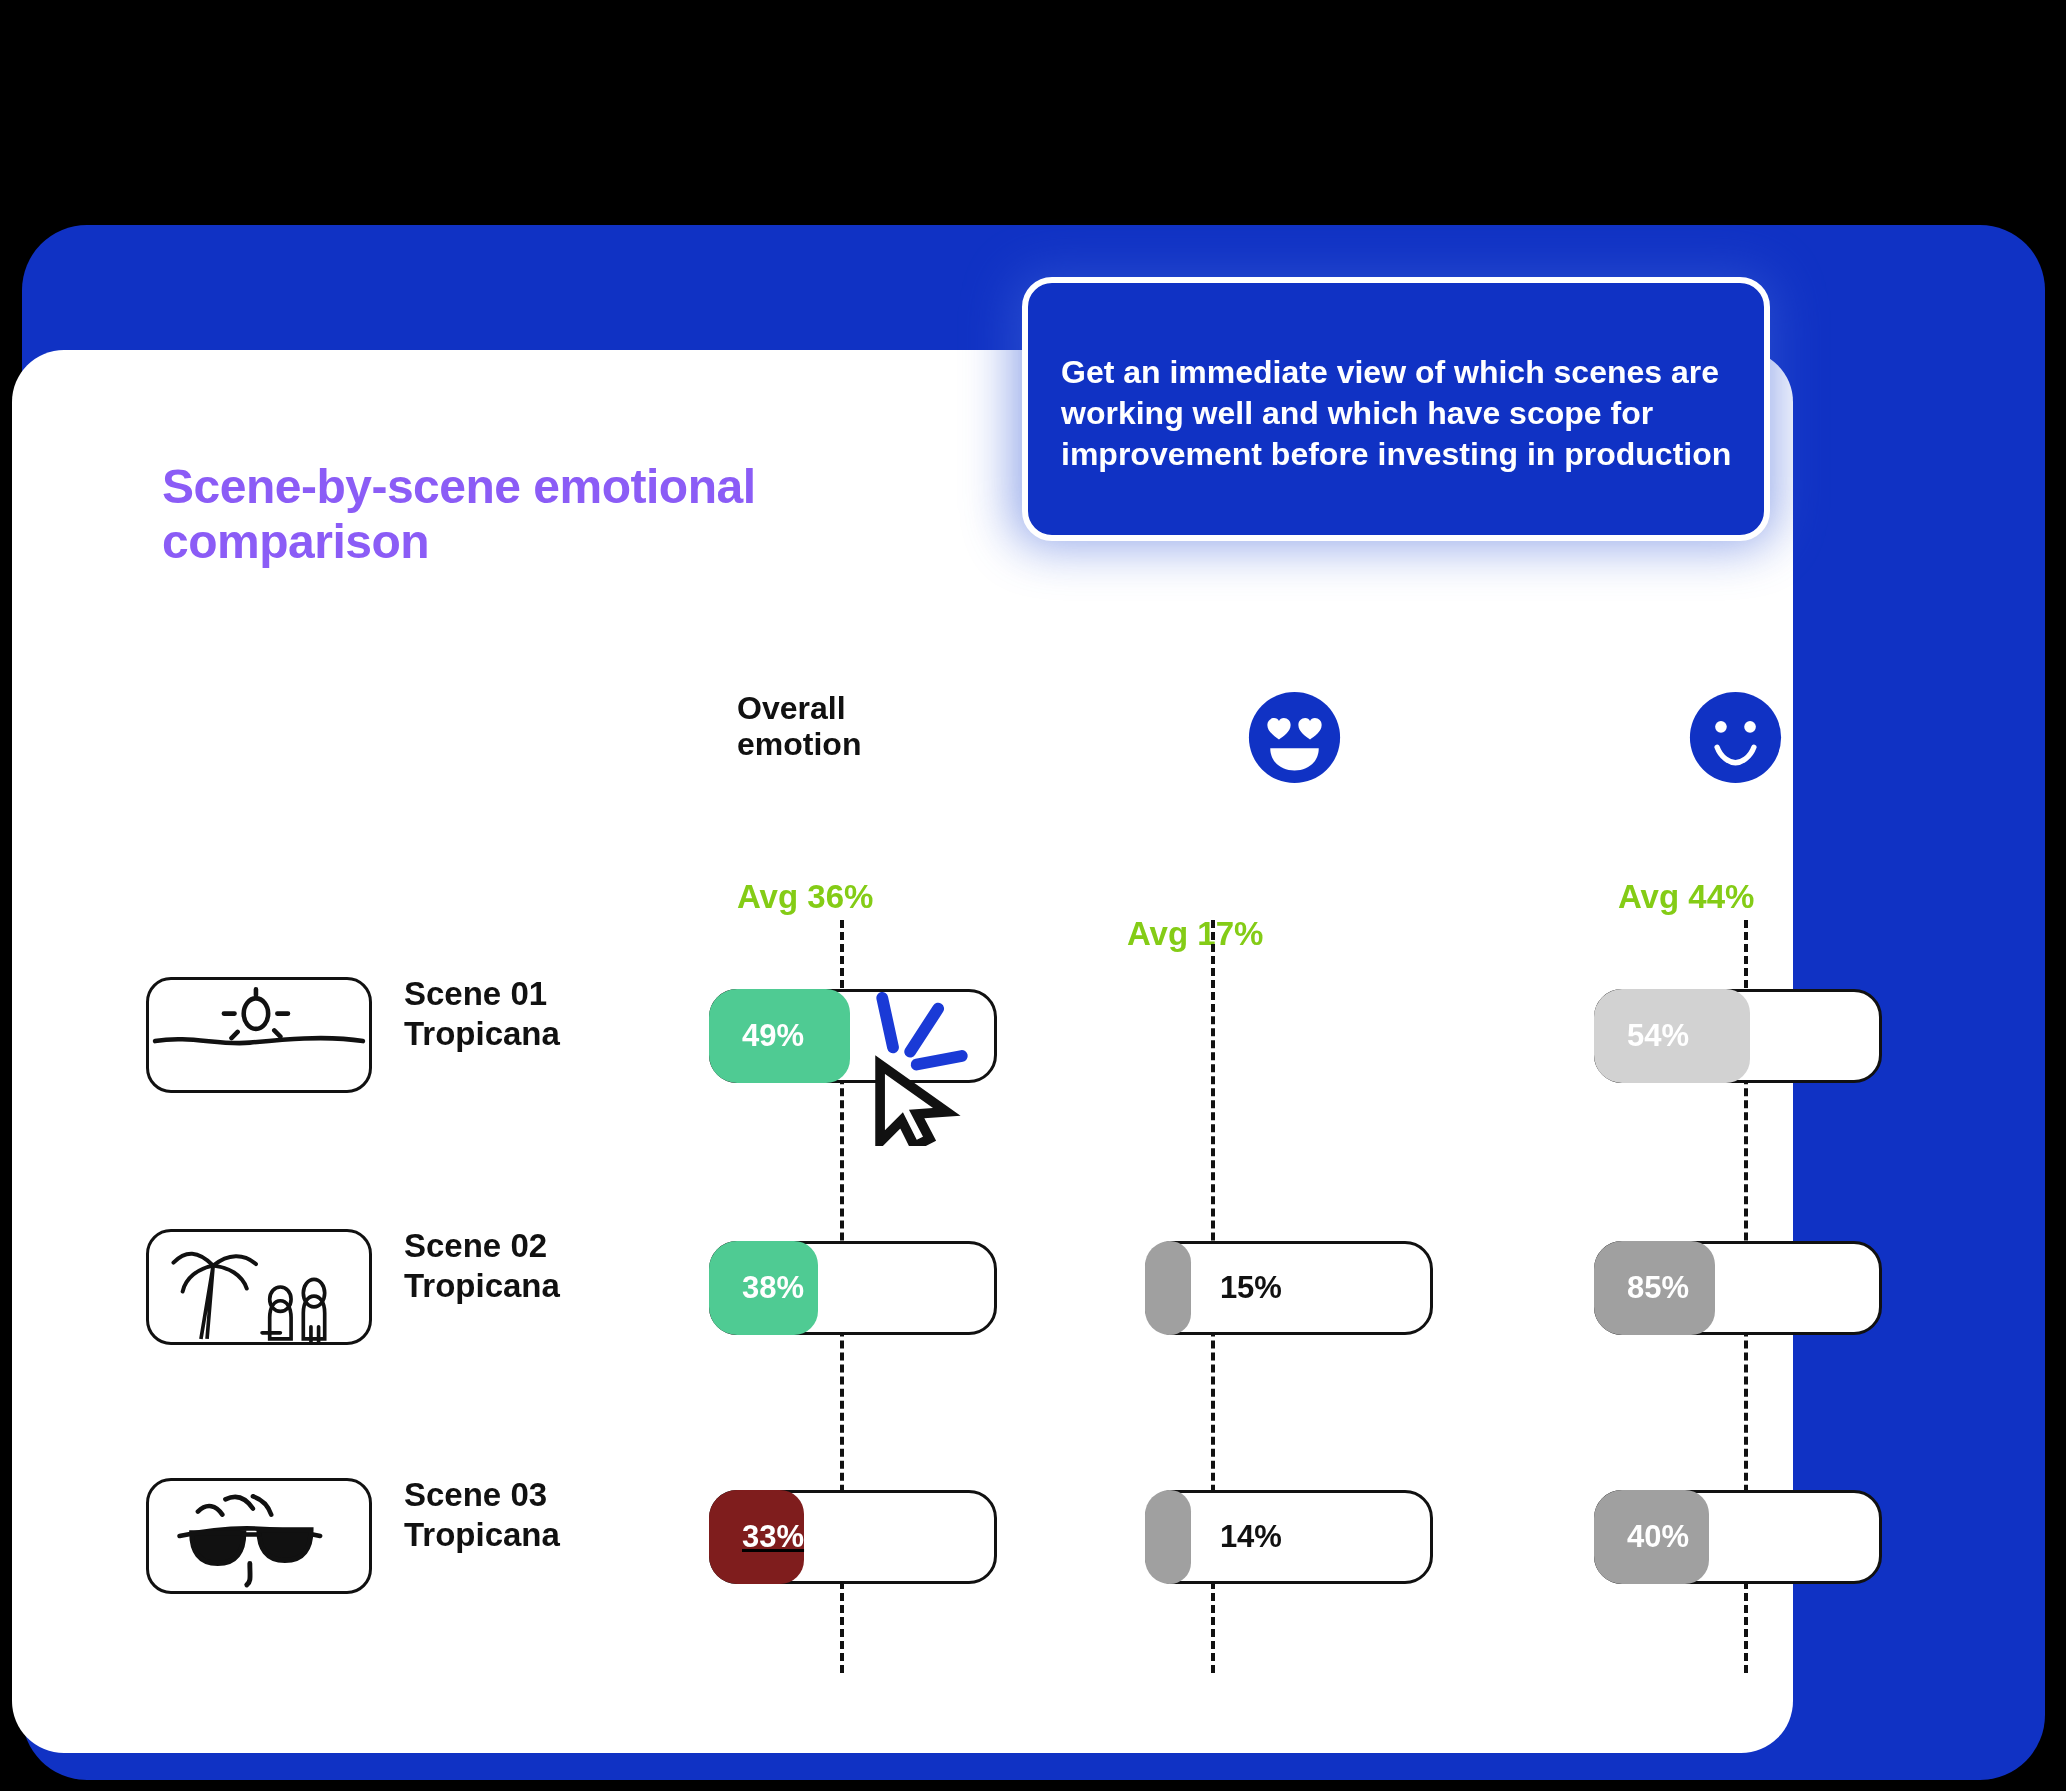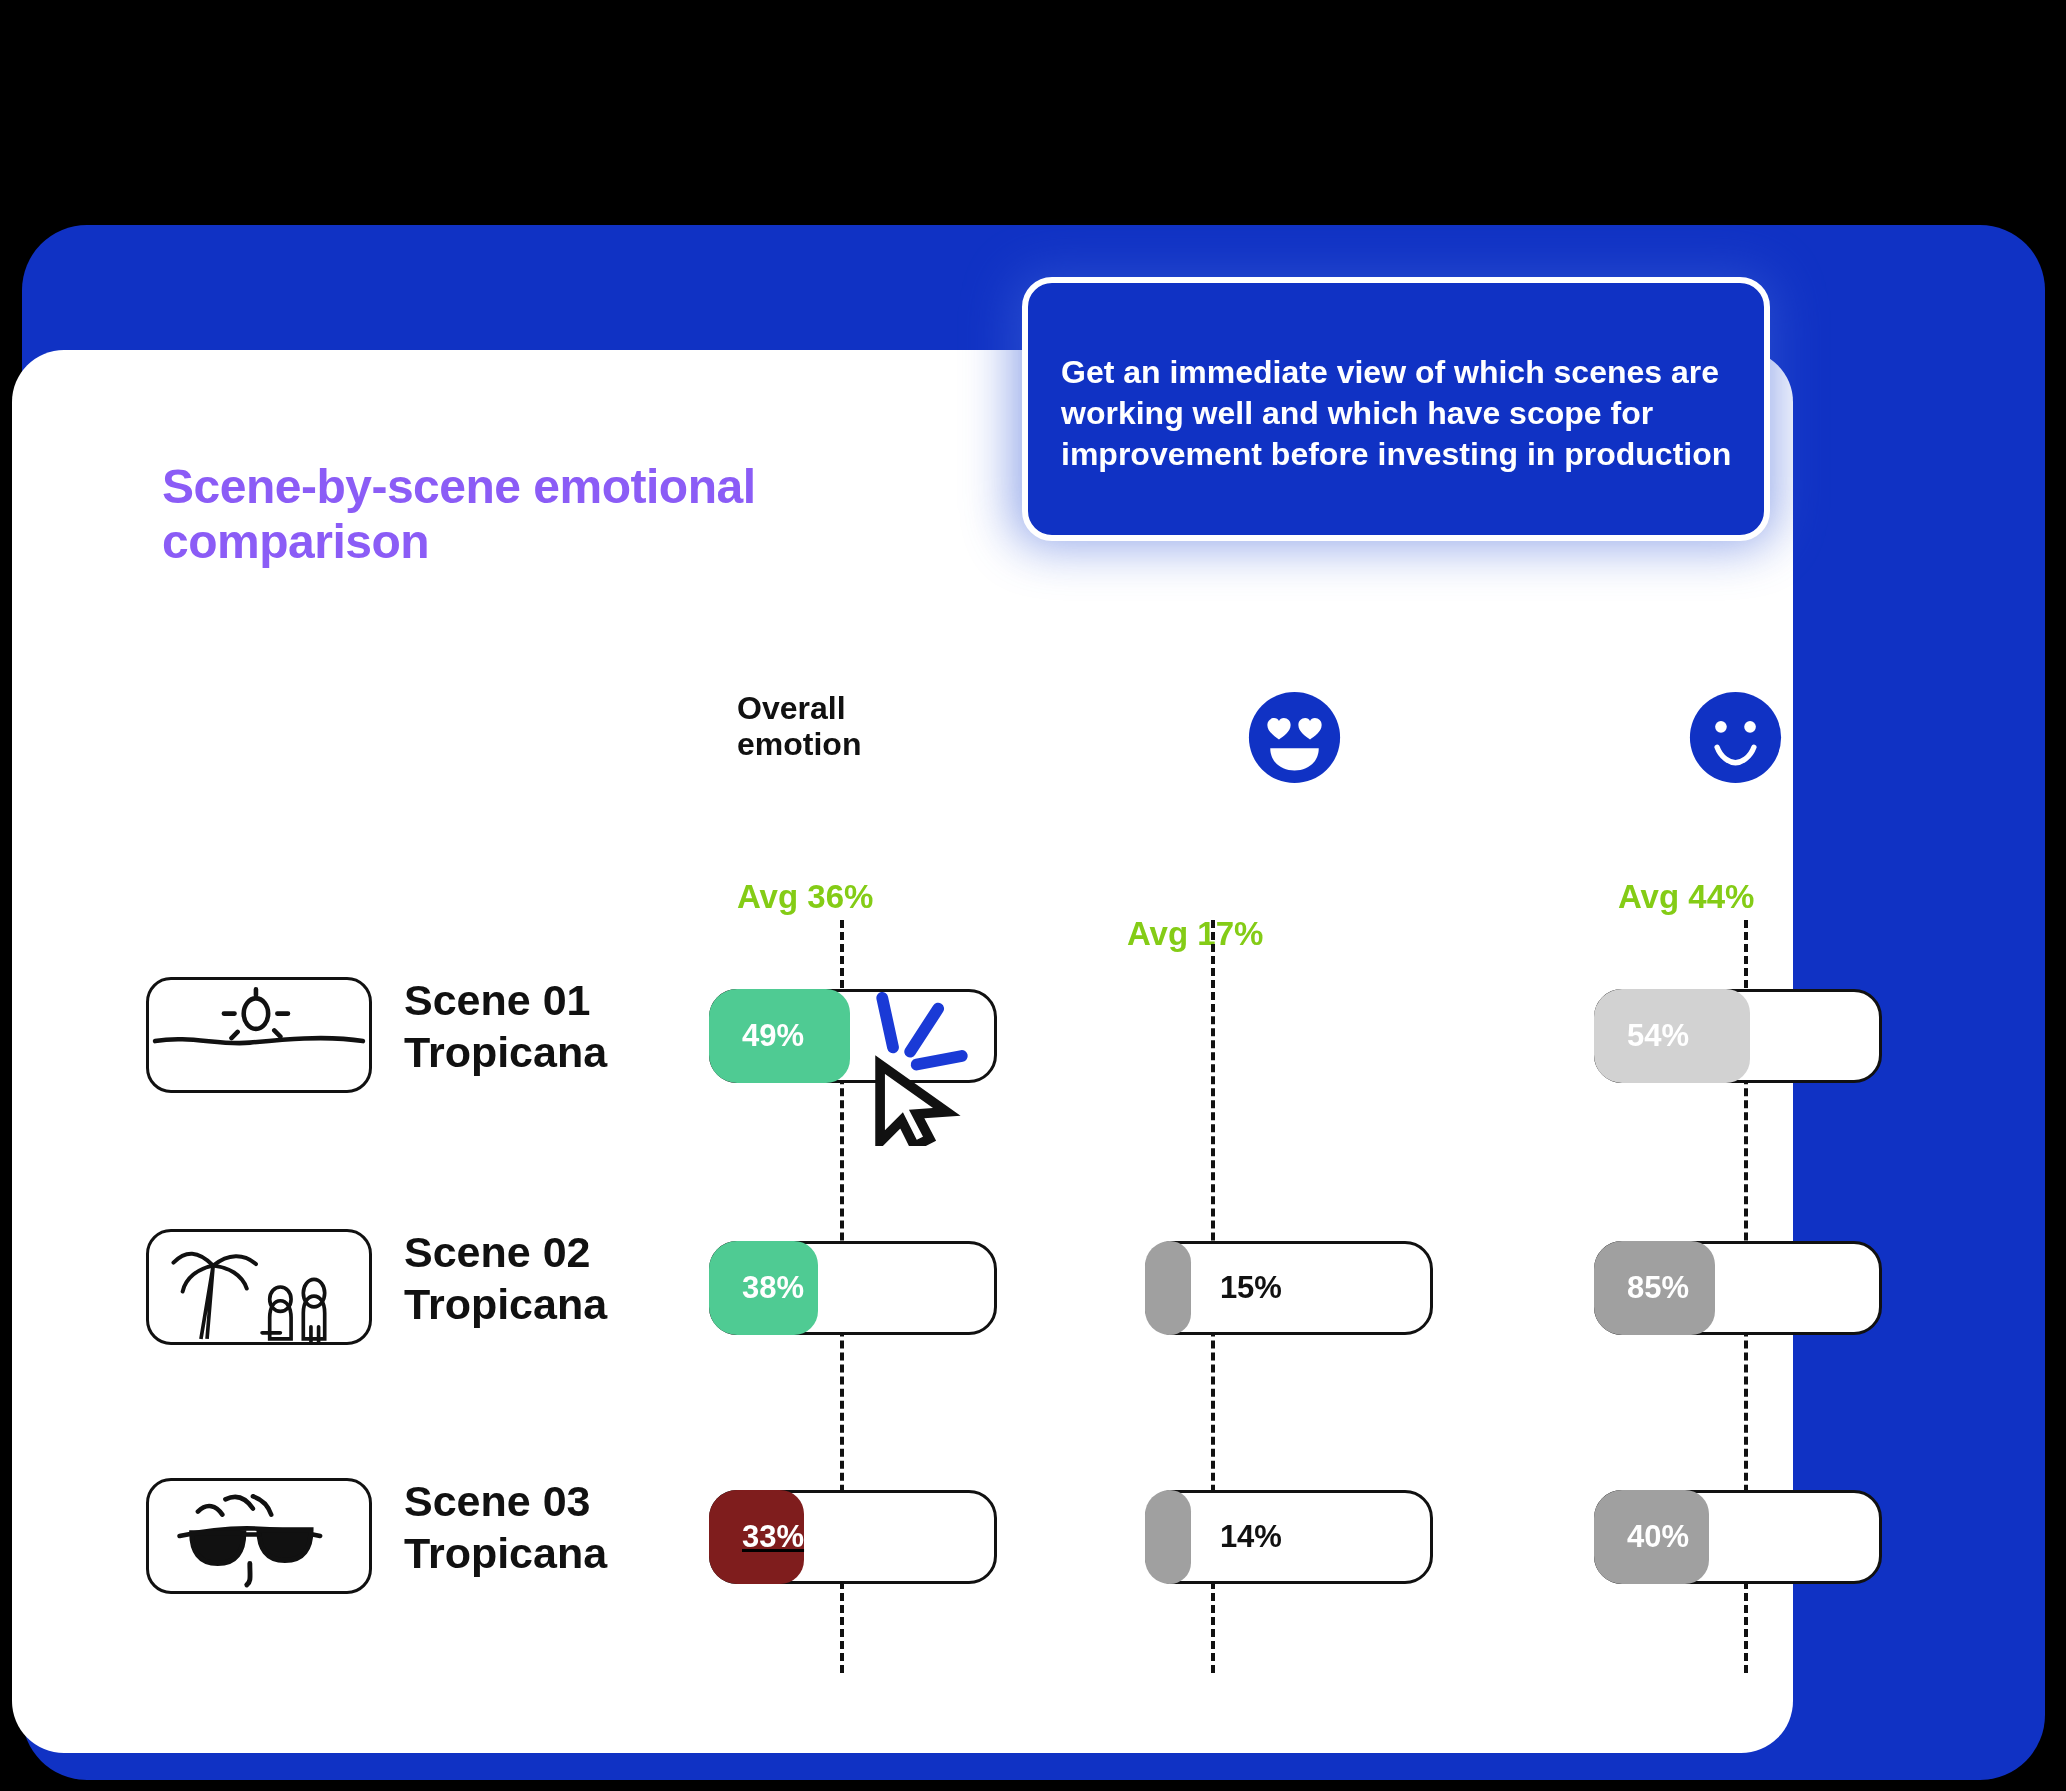--- a/index.html
+++ b/index.html
@@ -46,21 +46,21 @@
   #row-0{top:974px;}
   #row-1{top:1226px;}
   #row-2{top:1475px;}
 
   .thumb{position:absolute;left:146px;top:2.7px;width:226px;height:116px;
          border:3.2px solid #111;border-radius:25px;background:#fff;
          box-sizing:border-box;overflow:hidden;}
   .thumb svg{display:block;width:100%;height:100%;}
 
   .scene-label{position:absolute;left:404px;top:0px;width:301px;
-        font-size:43px;font-weight:700;color:#111;line-height:1.22;}
+        font-size:33px;font-weight:700;color:#111;line-height:1.22;}
 
   
   .bar-group{position:absolute;top:15px;width:288px;height:94px;}
   .bg-0{left:709px;}
   .bg-1{left:1145px;}
   .bg-2{left:1594px;}
 
   .track{position:absolute;left:0;top:0;width:100%;height:100%;
          border:3.8px solid #111;border-radius:28px;background:#fff;
          box-sizing:border-box;}

